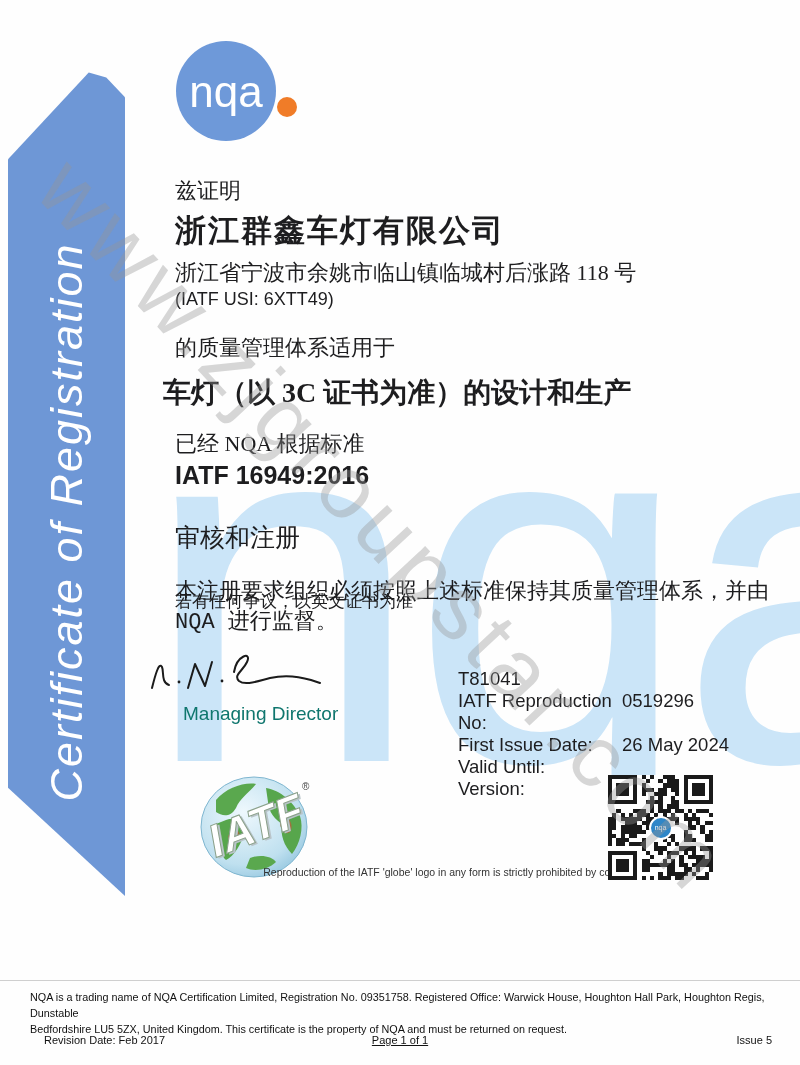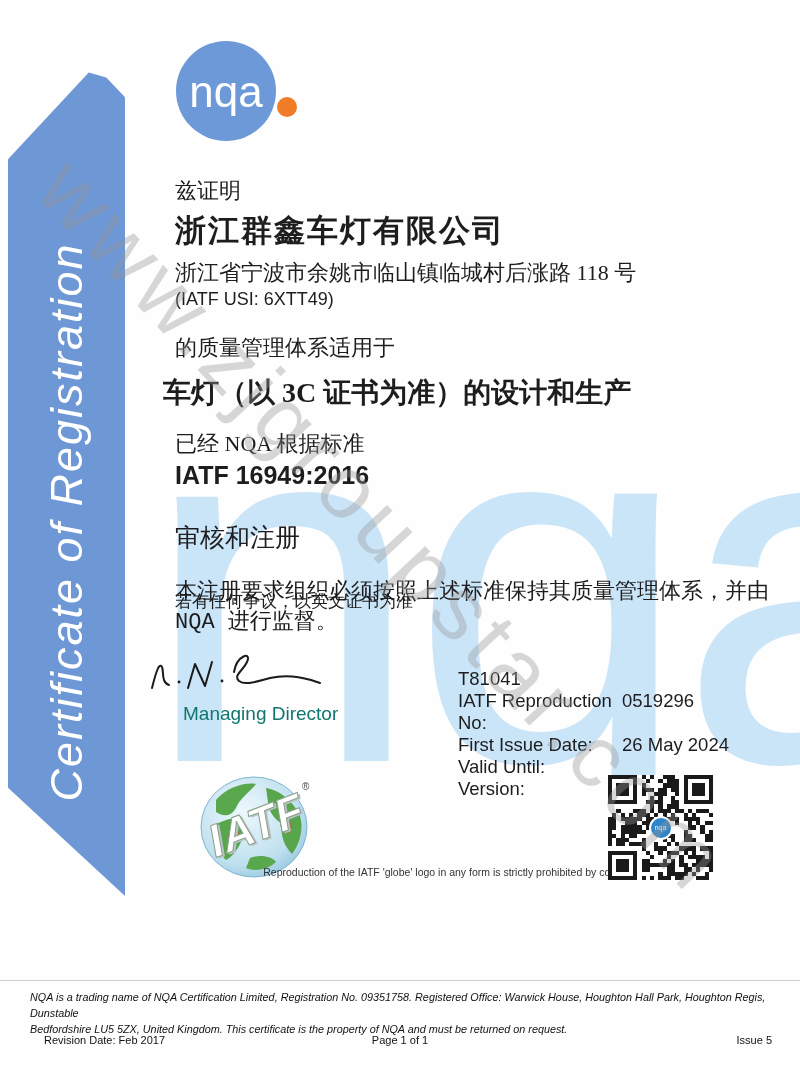--- a/index.html
+++ b/index.html
@@ -102,25 +102,25 @@
     width:24px; height:24px; border-radius:50%;
     background:#2e86c8; border:2px solid #fff;
     display:flex; align-items:center; justify-content:center;
     color:#fff; font-size:7px;
   }
 
   
   .footer-divider { position:absolute; left:0; top:980px; width:800px; height:1px; background:#cfcfcf; }
   .footer-legal {
     position:absolute; left:30px; top:989px; width:745px;
-    font-size:10.8px; line-height:1.5; color:#111;font-style:italic;
+    font-size:10.8px; line-height:1.5; color:#111;
   }
   .footer-row { position:absolute; left:0; top:1034px; width:800px; font-size:11px; color:#111; }
   .footer-revision { position:absolute; left:44px; top:0; }
-  .footer-page { position:absolute; left:0; width:800px; text-align:center; top:0; }
+  .footer-page { position:absolute; left:0; width:800px; text-align:center; top:0;text-decoration:underline; }
   .footer-issue { position:absolute; right:28px; top:0; }
 </style>
 </head>
 <body>
 
 <div class="page">
 
   <div class="bg-nqa">nqa</div>
 
   <div class="ribbon">

